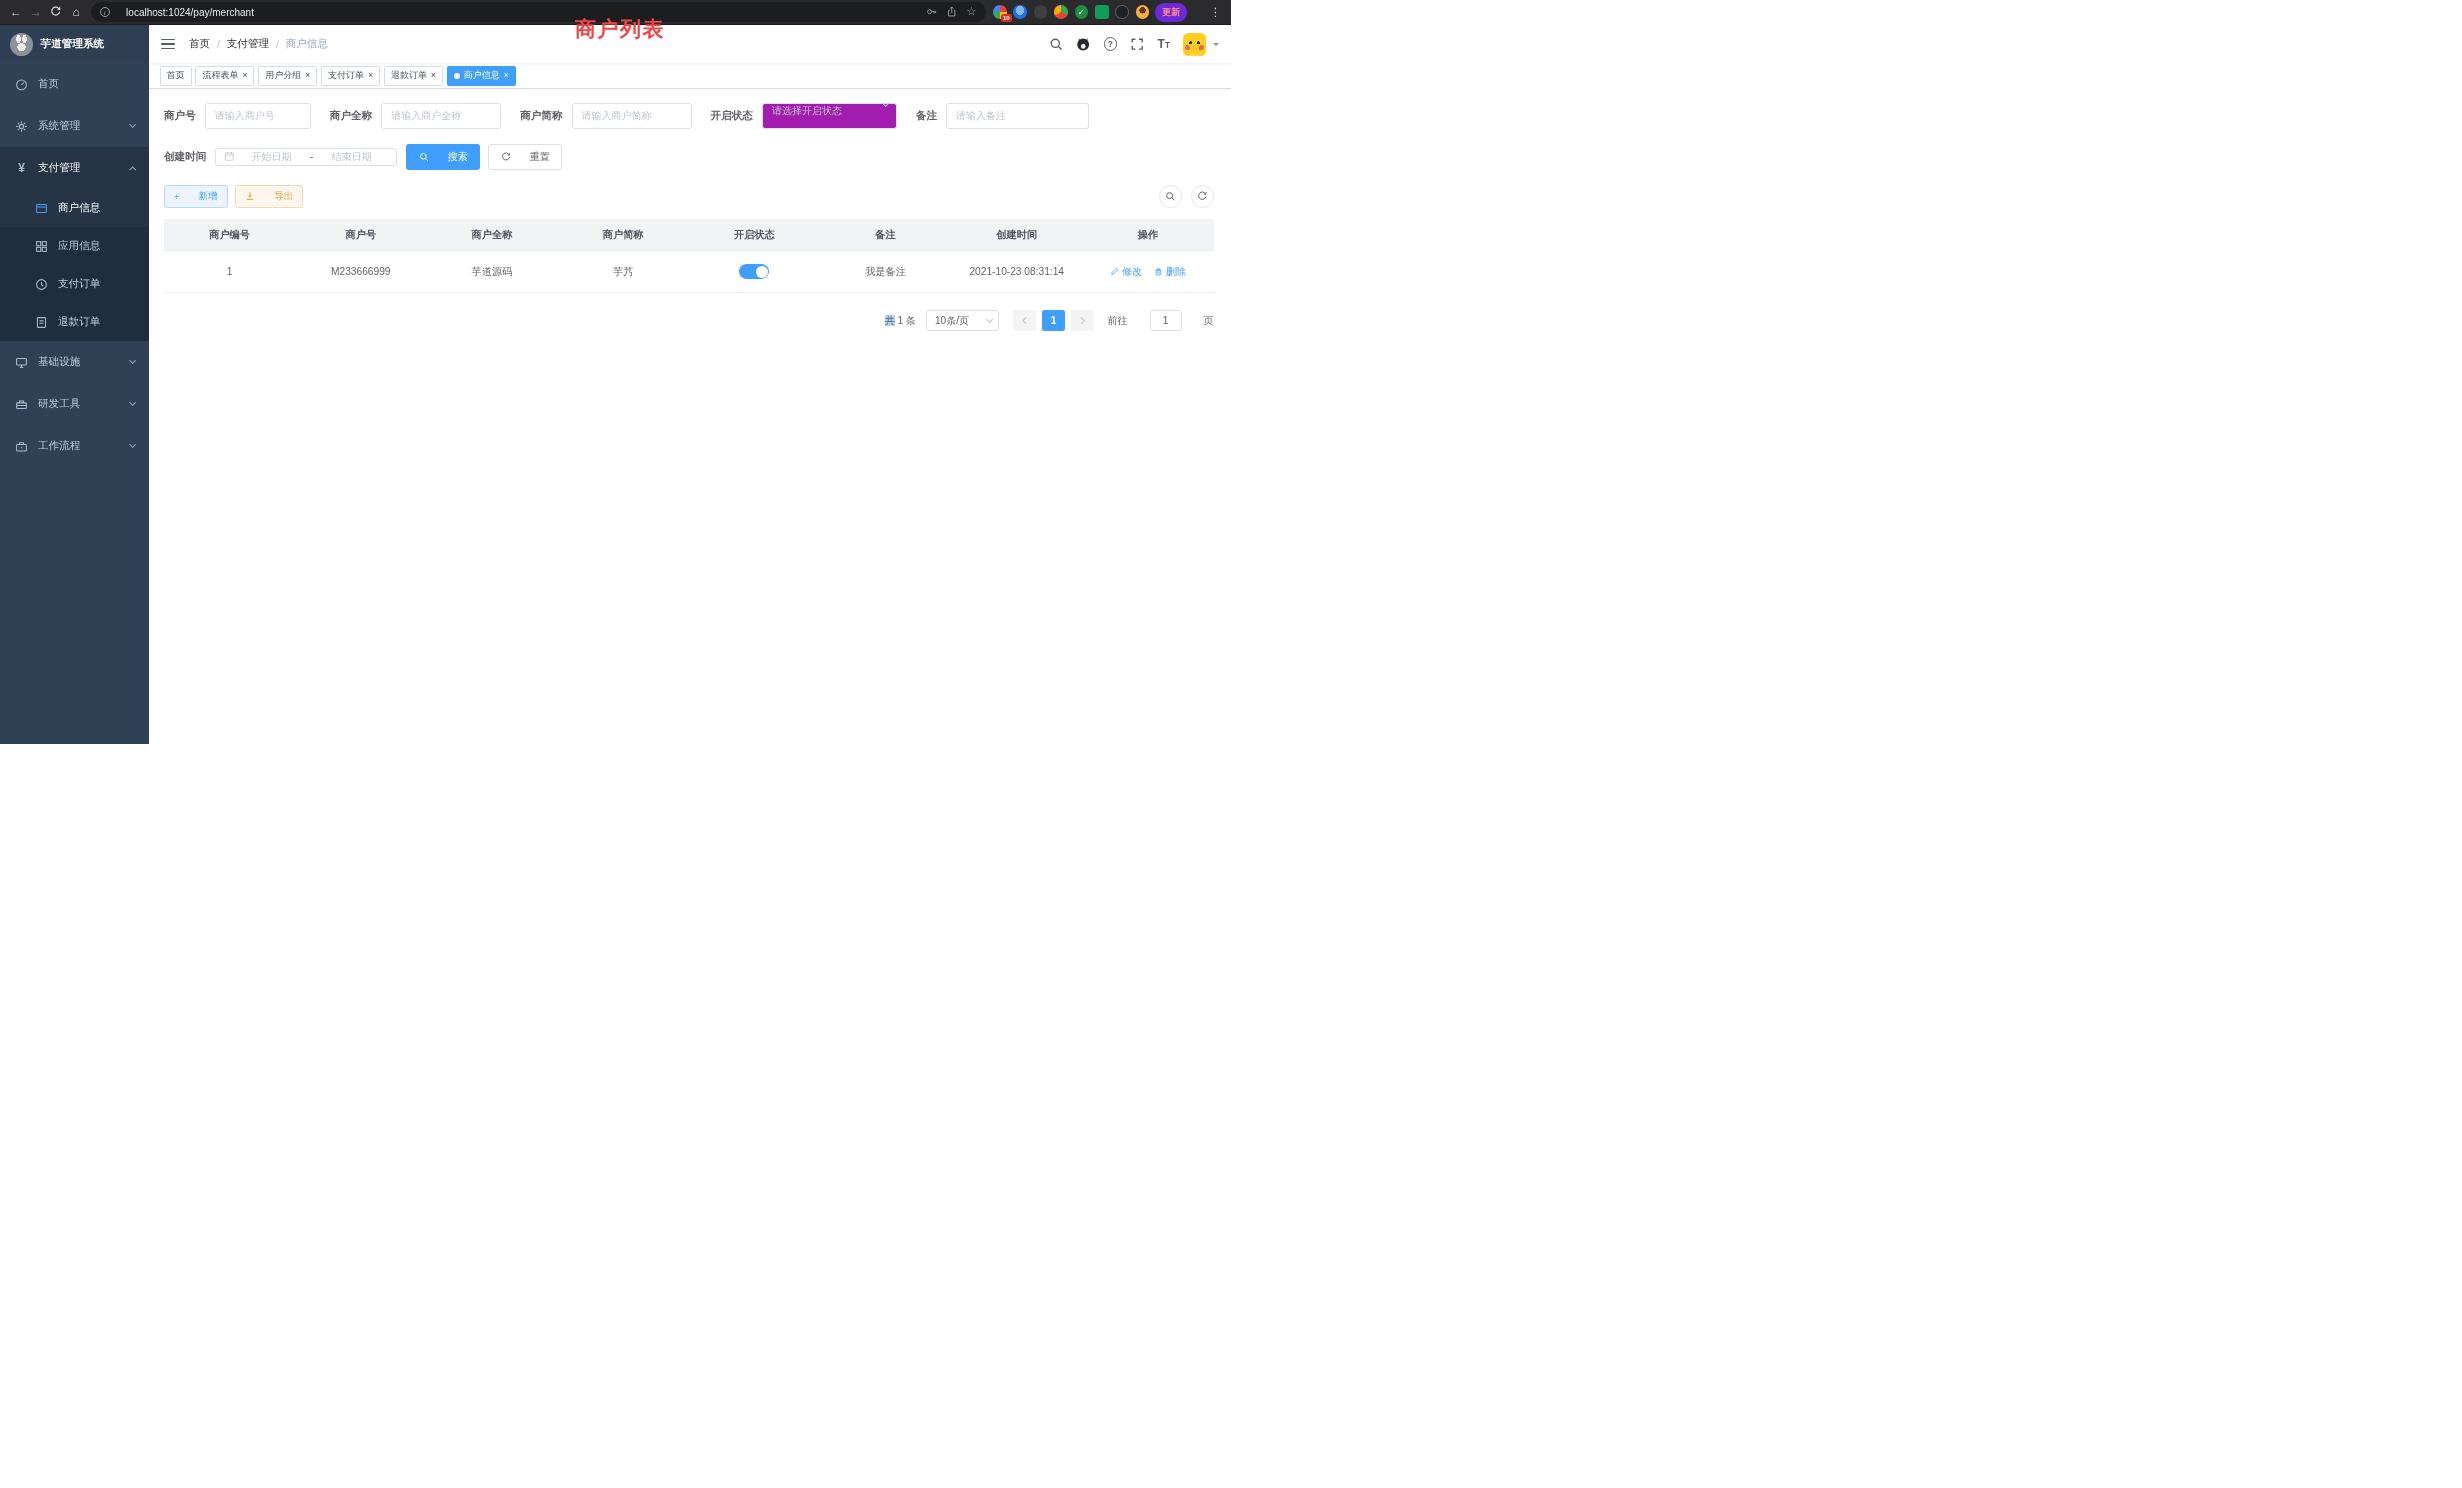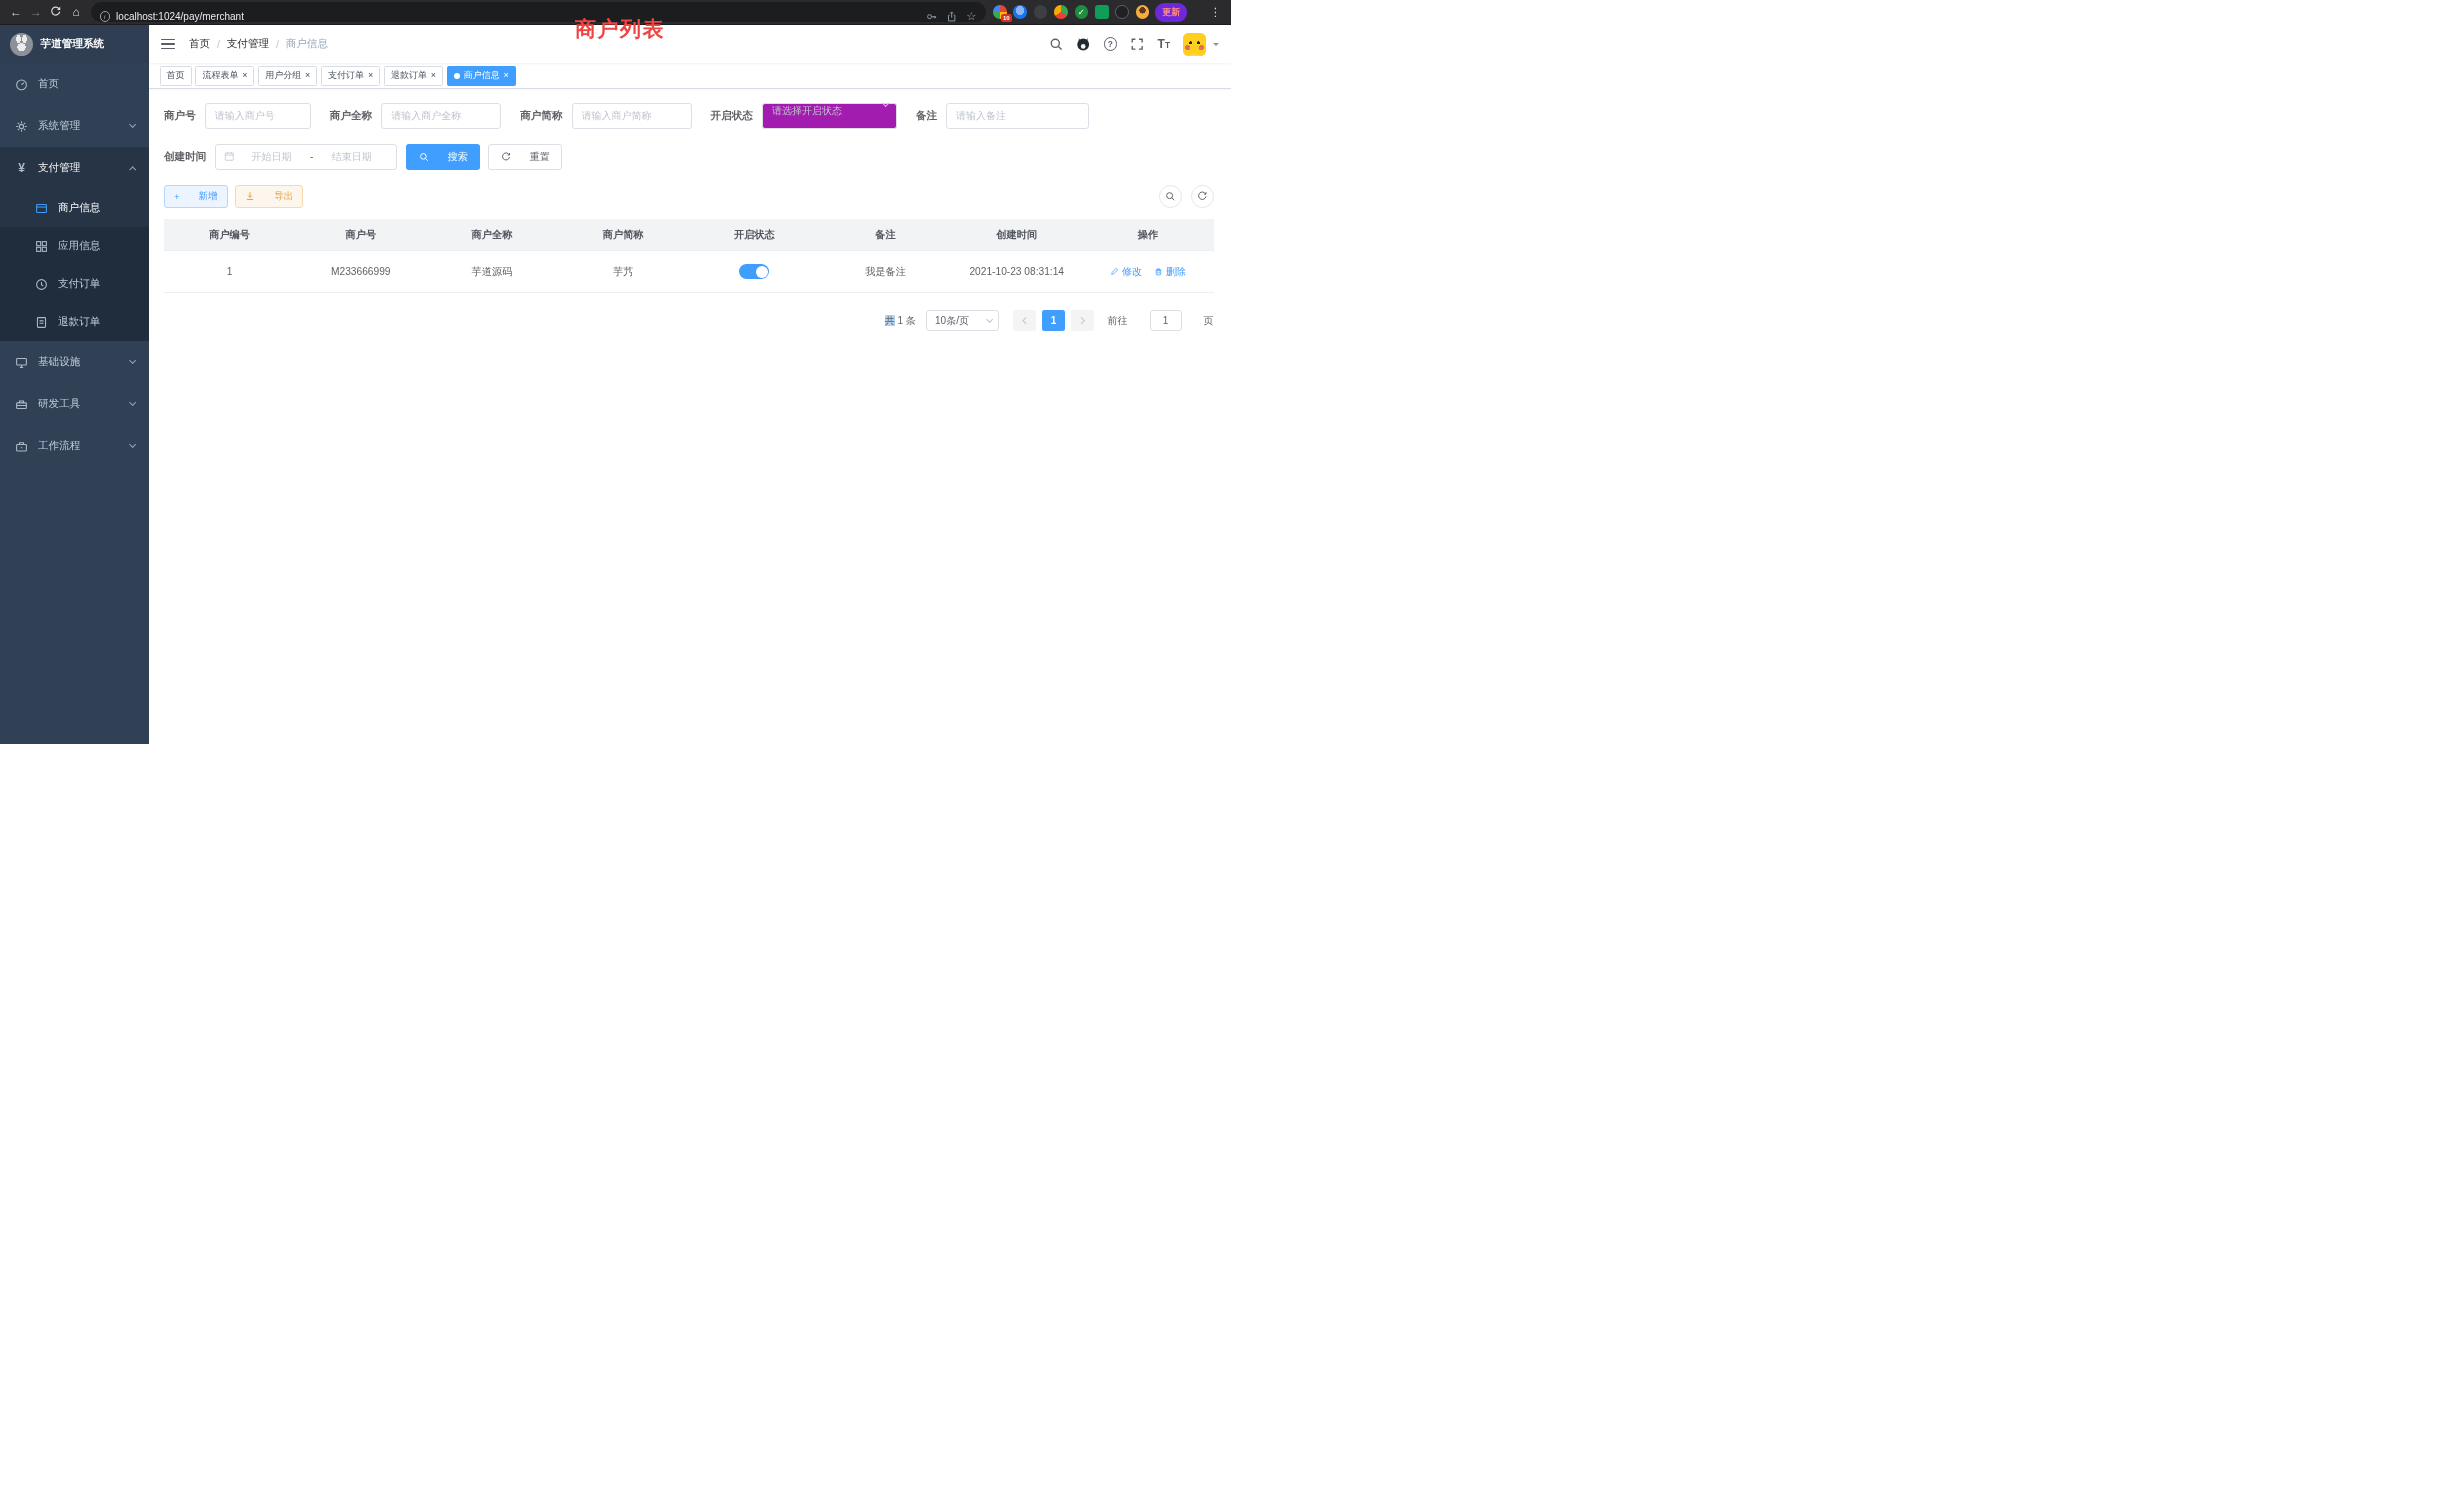--- a/index.html
+++ b/index.html
@@ -4,21 +4,21 @@
 <style>
   *{box-sizing:border-box;margin:0;padding:0}
   html,body{width:1231px;height:744px}
   body{font-family:"Liberation Sans","DejaVu Sans",sans-serif;background:#fff;overflow:hidden;position:relative}
 
   
   .chrome{height:25px;background:#2b2b2e;display:flex;align-items:center;padding:0 6px;border-bottom:0.8px solid #1c1c1e}
   .nbtn{width:20px;height:20px;border-radius:50%;display:flex;align-items:center;justify-content:center;color:#dcdde0;font-size:12px;cursor:pointer;flex-shrink:0}
   .nbtn.dim{color:#808489}
   .nbtn svg{width:11.4px;height:11.4px;stroke:#dcdde0;fill:none;stroke-width:1.6}
-  .addr{height:20px;flex:1;background:#1c1d1f;border-radius:10.6px;margin:0 7.6px 0 4.5px;display:flex;align-items:flex-end;padding:0 9px;gap:6px;min-width:0;cursor:text}
+  .addr{height:20px;flex:1;background:#1c1d1f;border-radius:10.6px;margin:0 7.6px 0 4.5px;display:flex;align-items:center;padding:0 9px;gap:16px;min-width:0;cursor:text}
   .info-ic{width:10.6px;height:10.6px;border:0.9px solid #9aa0a6;border-radius:50%;color:#9aa0a6;font-size:6.8px;font-style:italic;display:flex;align-items:center;justify-content:center;flex-shrink:0;font-family:"Liberation Serif",serif}
   .url{flex:1;color:#e8eaed;font-size:10px;white-space:nowrap;overflow:hidden}
   .addr-right{display:flex;align-items:center;gap:9px}
   .addr-right svg{width:11.4px;height:11.4px;stroke:#9aa0a6;fill:none;stroke-width:1.3}
   .star{color:#9aa0a6;font-size:11.4px;line-height:1}
   .ext-row{display:flex;align-items:center;gap:6.8px;margin-right:6px}
   .ext{width:13.6px;height:13.6px;border-radius:50%;position:relative;cursor:pointer;flex-shrink:0}
   .ext.sq{border-radius:3px}
   .ext .badge{position:absolute;right:-5.3px;bottom:-3px;background:#d93025;color:#fff;font-size:6px;font-weight:700;padding:0.8px 2.3px;border-radius:2.3px;line-height:1}
   .ext-1{background:conic-gradient(#ea4335 0 25%,#fbbc04 25% 50%,#34a853 50% 75%,#4285f4 75% 100%)}
@@ -93,21 +93,21 @@
 
   
   .content{flex:1;padding:13.6px 17.4px 0 15px;overflow:hidden}
   .filter-row{display:flex;align-items:center;margin-bottom:15px}
   .fgroup{display:flex;align-items:center;margin-right:19px}
   .flabel{font-size:10.6px;font-weight:700;color:#606266;margin-right:9px;white-space:nowrap}
   .finput{height:26px;border:0.8px solid #dcdfe6;border-radius:3px;padding:0 9px;font-size:10px;color:#606266;background:#fff;outline:none;font-family:inherit}
   .finput::placeholder{color:#bfc4cc}
   .fselect{height:26px;border:0.8px solid #dcdfe6;border-radius:3px;padding:0 7.6px 0 9px;display:flex;align-items:flex-start;justify-content:space-between;color:#bfc4cc;font-size:10px;background:#a21caf;cursor:pointer}
   .sel-chev{width:5.3px;height:5.3px;border-right:1.1px solid #c0c4cc;border-bottom:1.1px solid #c0c4cc;transform:rotate(45deg);margin-top:-3px;flex-shrink:0}
-  .daterange{width:182px;height:26px;border:0.8px solid #dcdfe6;border-radius:3px;display:flex;align-items:center;padding:0 7.6px;color:#bfc4cc;font-size:10px;cursor:pointer}
+  .daterange{width:182px;height:18px;border:0.8px solid #dcdfe6;border-radius:3px;display:flex;align-items:center;padding:0 7.6px;color:#bfc4cc;font-size:10px;cursor:pointer}
   .daterange svg{width:10.6px;height:10.6px;stroke:#c0c4cc;fill:none;stroke-width:1.2;flex-shrink:0}
   .daterange .ph{flex:1;text-align:center}
   .daterange .dr-sep{color:#606266;padding:0 1.5px}
 
   .btn{height:26px;border-radius:3px;font-size:10px;display:inline-flex;align-items:center;gap:19px;padding:0 11.4px;cursor:pointer;border:0.8px solid transparent;white-space:nowrap;font-family:inherit}
   .btn svg{width:10px;height:10px;stroke:currentColor;fill:none;stroke-width:1.6;flex-shrink:0}
   .btn-primary{background:#409EFF;color:#fff}
   .btn-default{background:#fff;border-color:#dcdfe6;color:#606266}
   .btn-sm{height:23px;padding:0 9px;font-size:9.5px}
   .btn-plain-primary{background:#ecf5ff;border-color:#b3d8ff;color:#409EFF}

